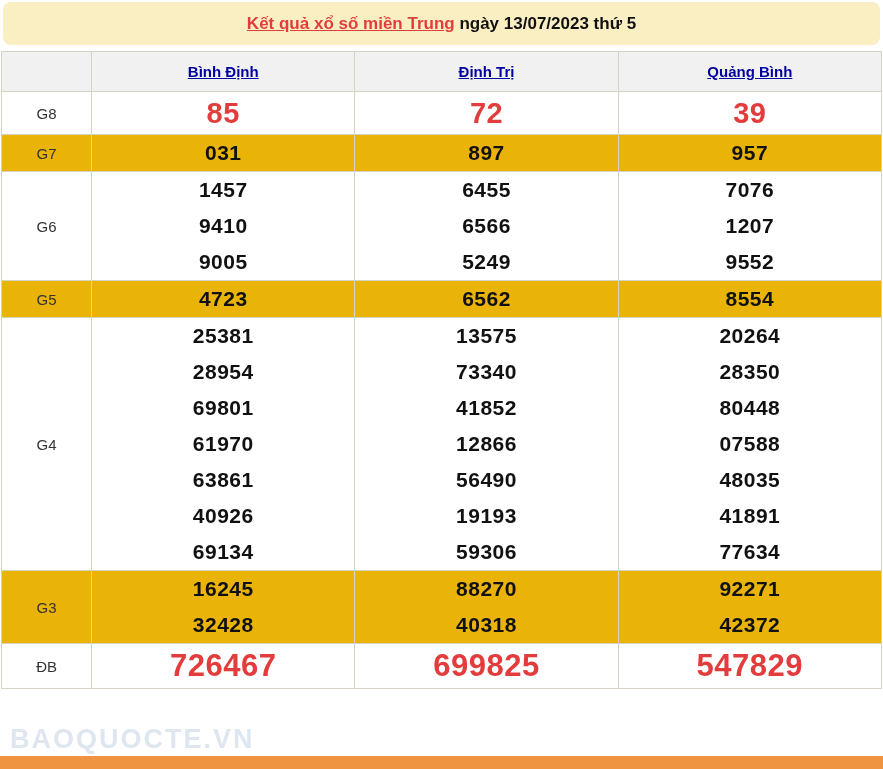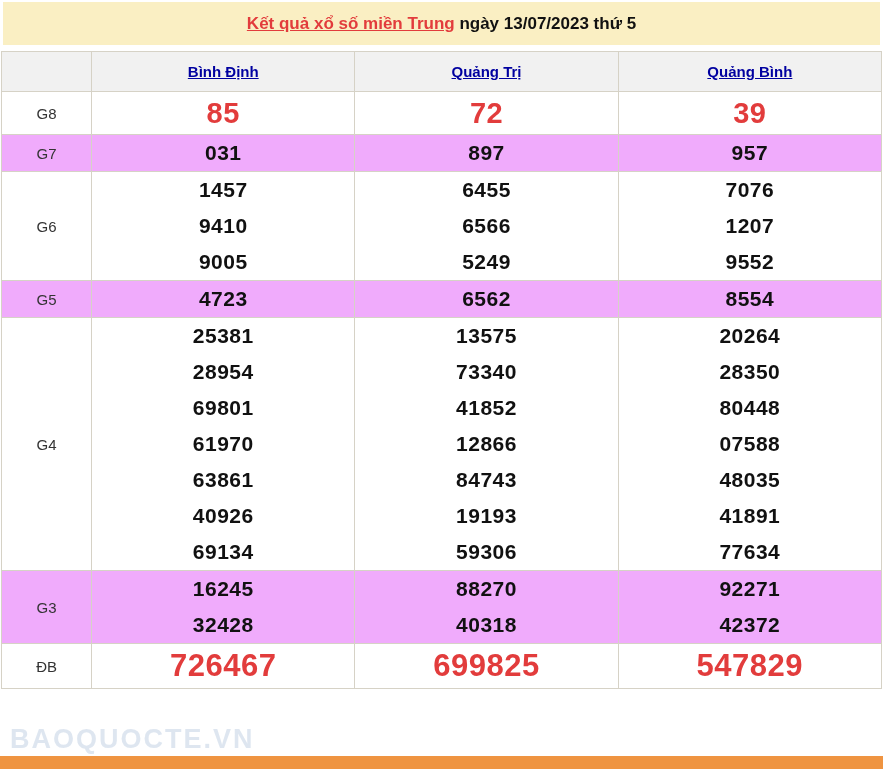--- a/index.html
+++ b/index.html
@@ -11,20 +11,21 @@
     position: relative;
   }
   
   .title-bar {
     margin: 2px 3px 6px 3px;
     height: 43px;
     background: #faefc3;
     display: flex;
     align-items: center;
     justify-content: center;
+    border-radius: 8px;
   }
   .title-bar h1 {
     font-size: 17px;
     font-weight: bold;
     color: #111111;
     white-space: nowrap;
   }
   .title-link {
     color: #e23c3c;
     text-decoration: underline;
@@ -55,21 +56,21 @@
     font-weight: bold;
     text-decoration: underline;
     cursor: pointer;
   }
   td.row-label {
     font-size: 15px;
     font-weight: normal;
     color: #333333;
     background: transparent;
   }
-  tr.striped td { background: #f0abfc; }
+  tr.striped td { background: #eab308; }
   .num {
     font-size: 21px;
     font-weight: bold;
     color: #111111;
     line-height: 36px;
     letter-spacing: 0.5px;
   }
   tr.red-large .num {
     color: #e23c3c;
     font-size: 29px;
@@ -114,21 +115,21 @@
     <col class="data-col">
     <col class="data-col">
   </colgroup>
   <thead>
     <tr>
       <th></th>
       <th>
         <span class="col-link">Bình Định</span>
       </th>
       <th>
-        <span class="col-link">Quảng Trị</span>
+        <span class="col-link">Định Trị</span>
       </th>
       <th>
         <span class="col-link">Quảng Bình</span>
       </th>
     </tr>
   </thead>
   <tbody>
       <tr class="red-large">
         <td class="row-label">G8</td>
         <td>
@@ -192,21 +193,21 @@
           <div class="num">61970</div>
           <div class="num">63861</div>
           <div class="num">40926</div>
           <div class="num">69134</div>
         </td>
         <td>
           <div class="num">13575</div>
           <div class="num">73340</div>
           <div class="num">41852</div>
           <div class="num">12866</div>
-          <div class="num">84743</div>
+          <div class="num">56490</div>
           <div class="num">19193</div>
           <div class="num">59306</div>
         </td>
         <td>
           <div class="num">20264</div>
           <div class="num">28350</div>
           <div class="num">80448</div>
           <div class="num">07588</div>
           <div class="num">48035</div>
           <div class="num">41891</div>

